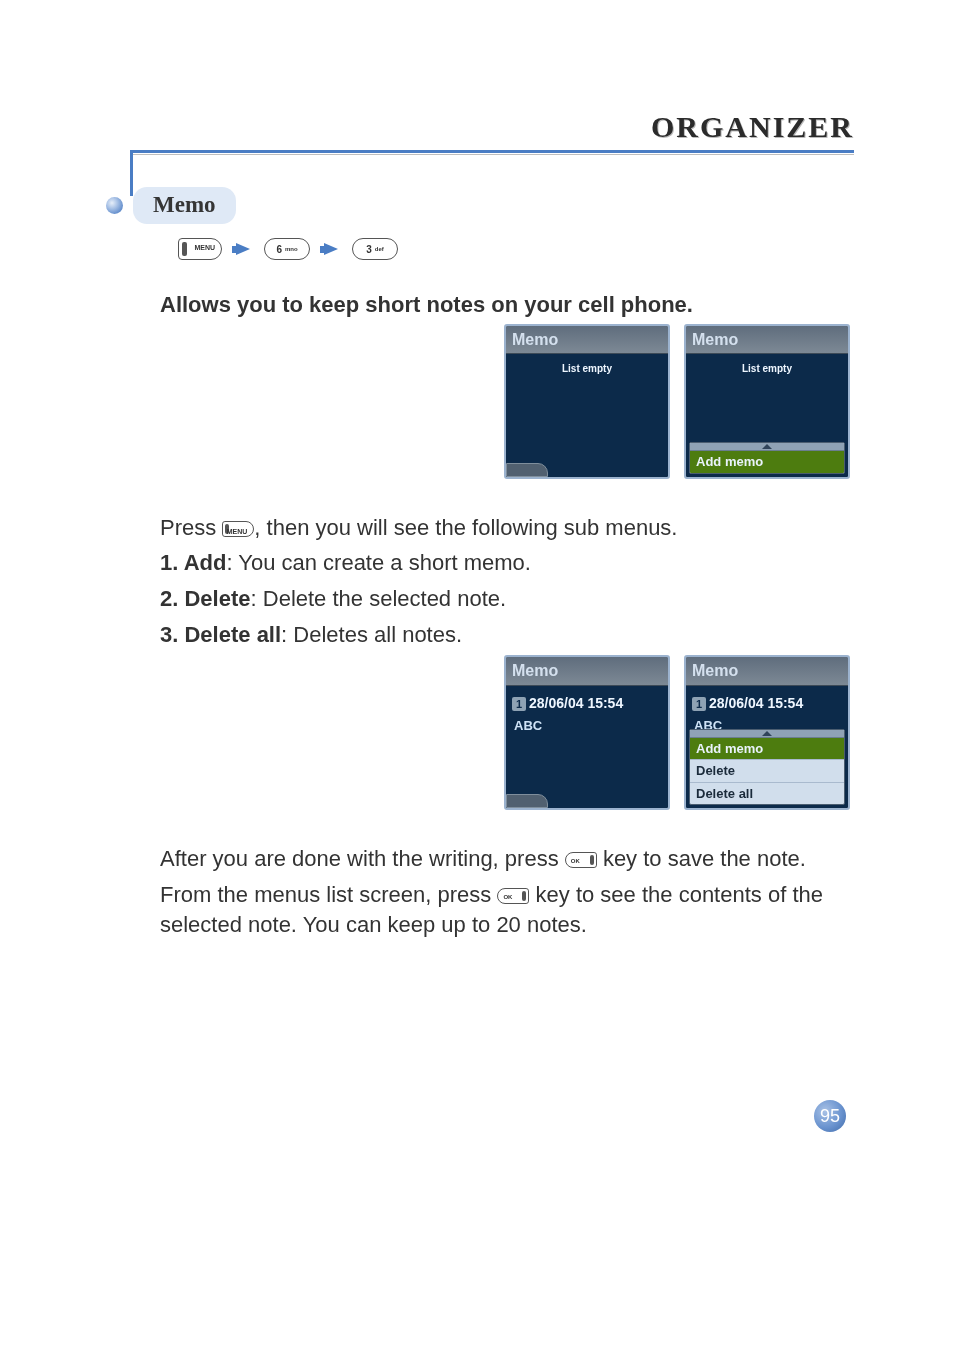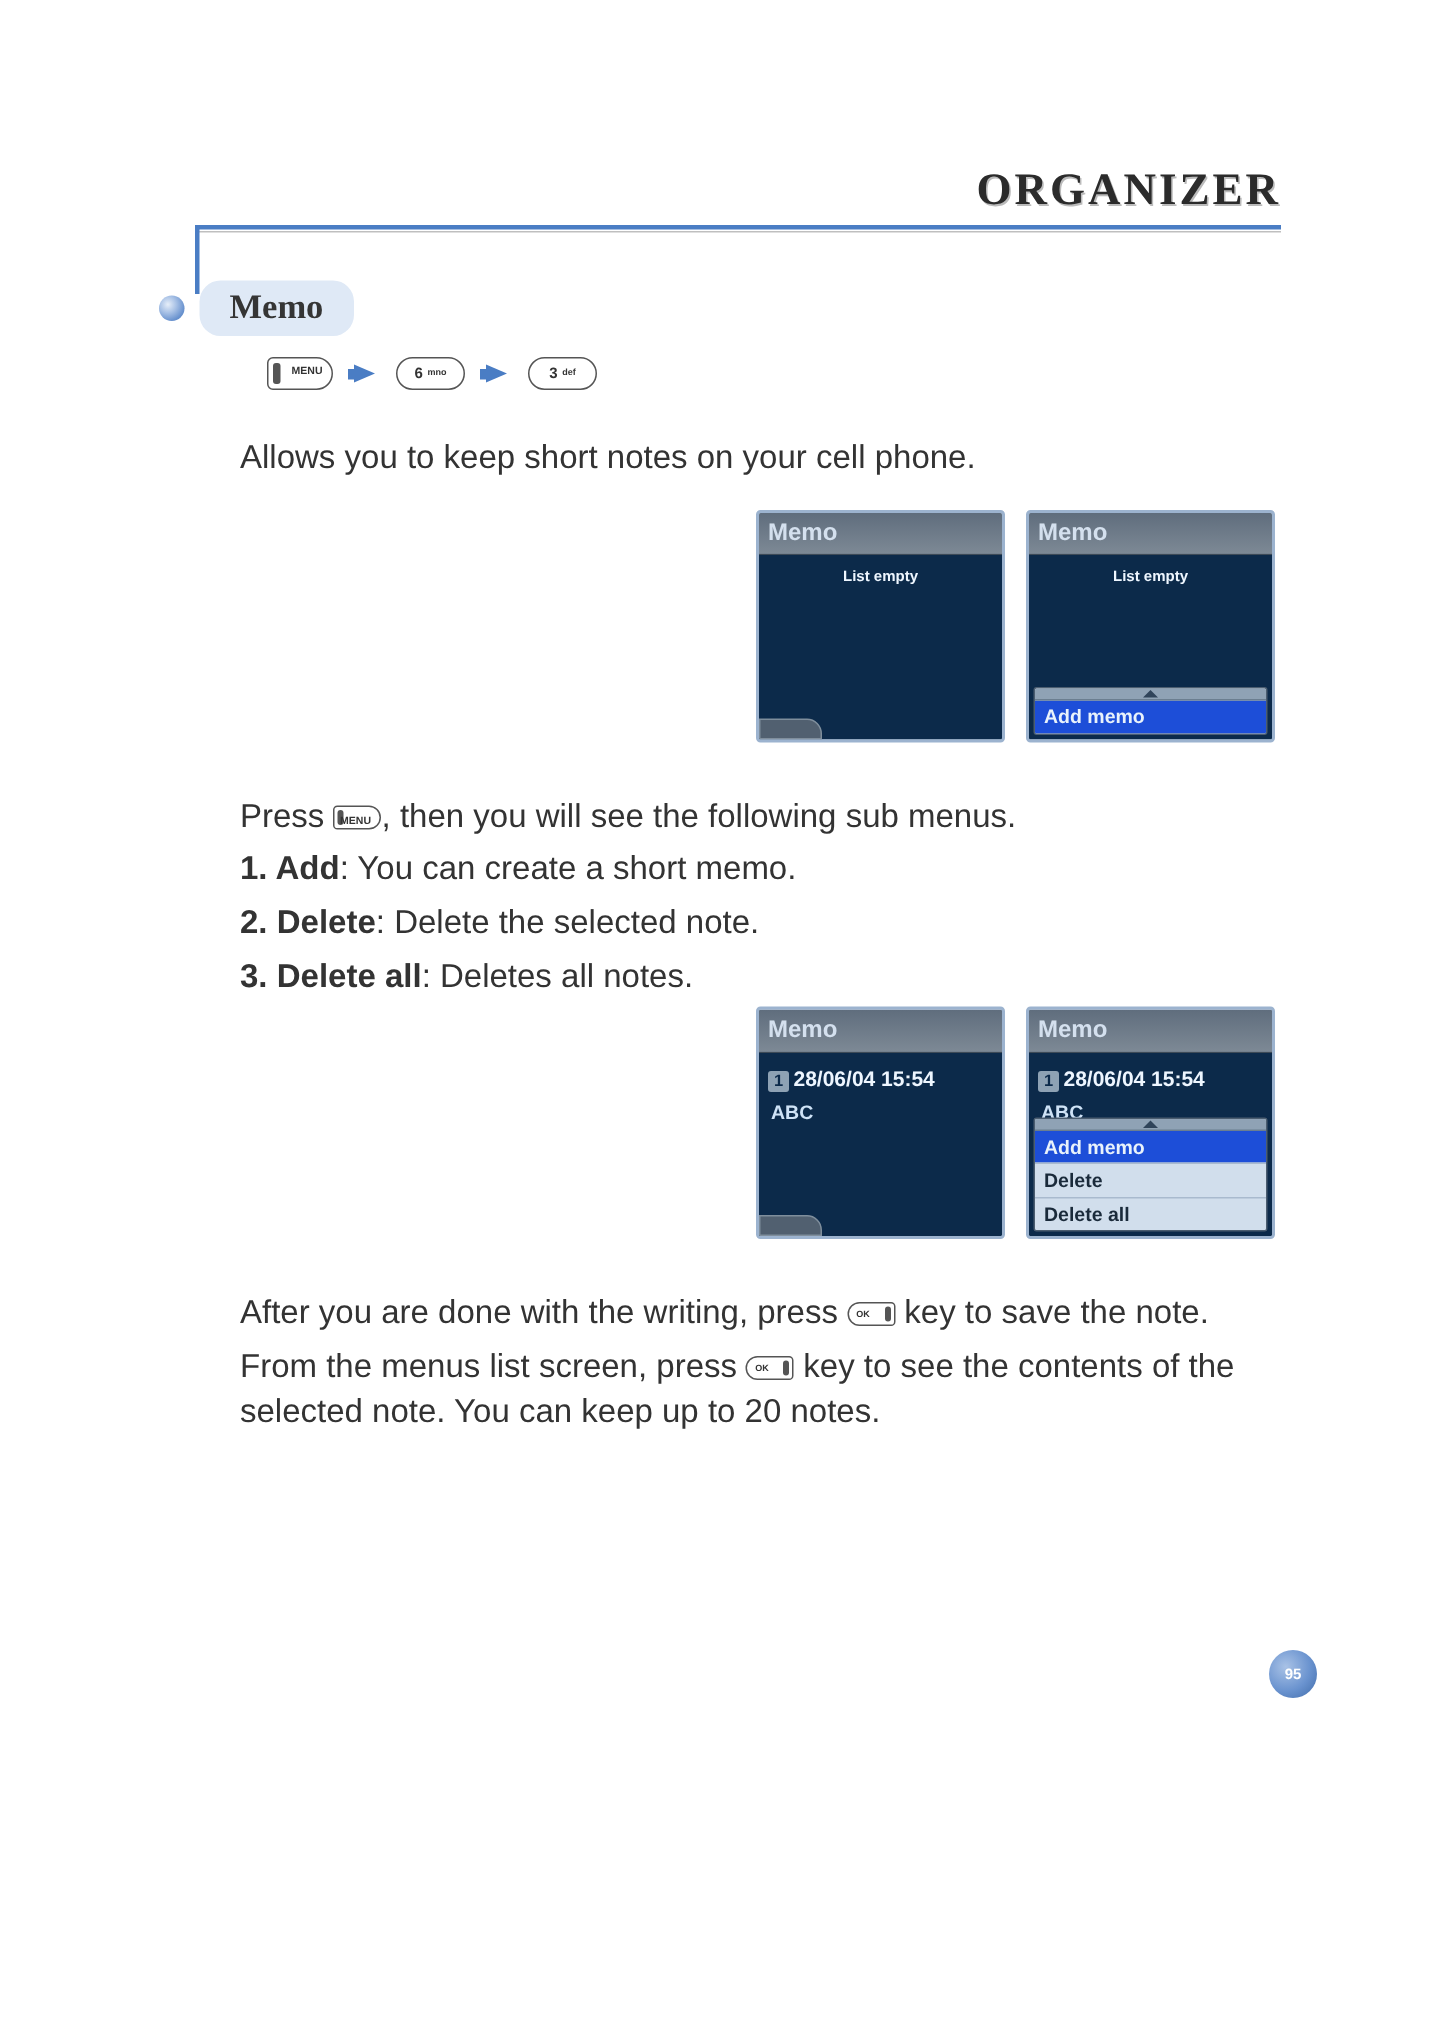--- a/index.html
+++ b/index.html
@@ -95,21 +95,21 @@
     width: 8px; height: 7px;
     background: #4a7dc4;
   }
   .body {
     margin-left: 60px;
     font-size: 22px;
     line-height: 1.35;
     color: #333;
   }
   .body p { margin-bottom: 6px; }
-  .body .lead { margin-bottom: 20px; }
+  .body .lead { margin-bottom: 4px; font-weight: bold; }
   .body strong { font-weight: bold; }
   .screens-row {
     display: flex;
     justify-content: flex-end;
     gap: 14px;
     margin: 4px 0 34px 0;
     padding-right: 4px;
   }
   
   .shot {
@@ -202,21 +202,21 @@
     border-left: 5px solid transparent;
     border-right: 5px solid transparent;
     border-bottom: 5px solid #30445a;
   }
   .shot .popup .pi {
     padding: 2px 6px;
     font-weight: bold;
     border-top: 1px solid #a9bace;
   }
   .shot .popup .pi.hi {
-    background: #1d4ed8;
+    background: #4d7c0f;
     color: #e9f2fb;
     border-top: none;
   }
   
   .key {
     width: 46px; height: 22px;
     border: 1.5px solid #555;
     border-radius: 11px / 11px;
     display: inline-flex;
     align-items: center;
@@ -270,28 +270,28 @@
     border-radius: 2px;
   }
   .key-soft-right-s .lbl {
     font-size: 6px; font-weight: bold; color: #333;
     position: absolute; left: 5px; top: 4px;
   }
   .key .sup { font-size: 10px; margin-right:1px;}
   .key .letters { font-size: 6px; margin-left: 2px; }
   .pagenum {
     position: absolute;
-    right: 76px;
+    right: 108px;
     bottom: 56px;
     width: 32px; height: 32px;
     border-radius: 50%;
     background: radial-gradient(circle at 35% 35%, #a9c2e6 0%, #6a93cf 55%, #3f6aa8 100%);
     color: #fff;
-    font-size: 10px;
-    font-weight: bold;
+    font-size: 18px;
+    font-weight: normal;
     display: flex;
     align-items: center;
     justify-content: center;
   }
   .after-block { margin-top: 16px; }
 </style>
 </head>
 <body>
 
 <div class="page">

